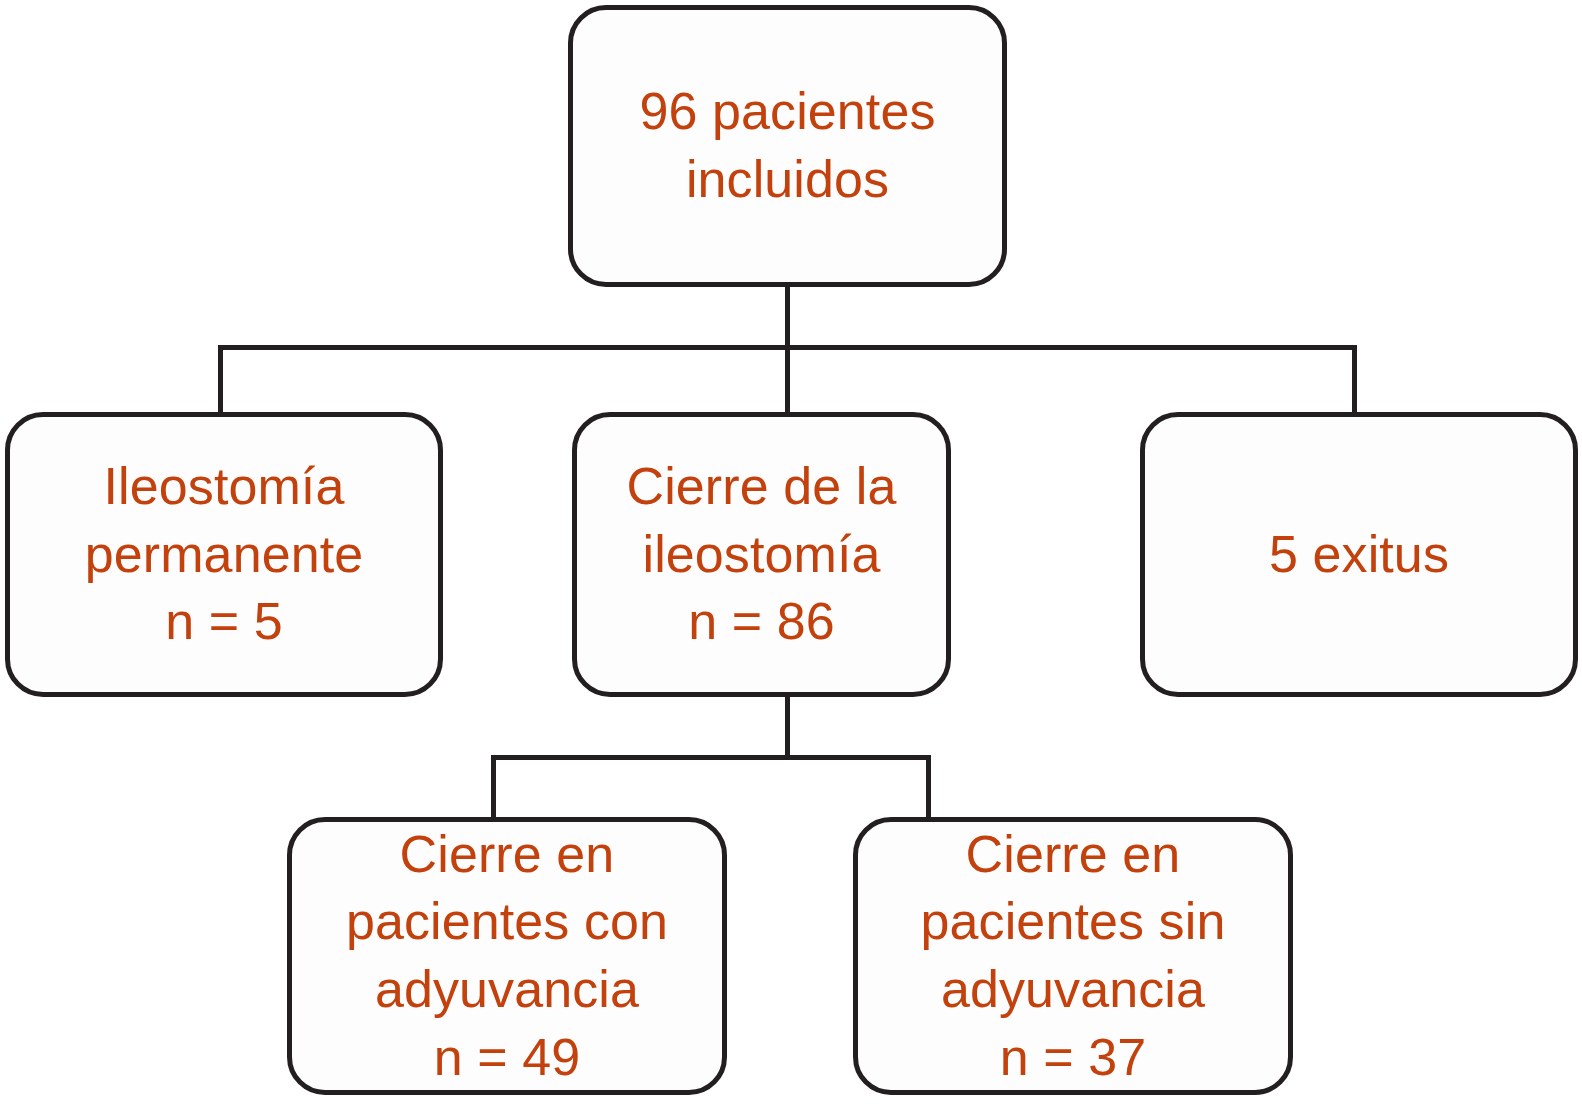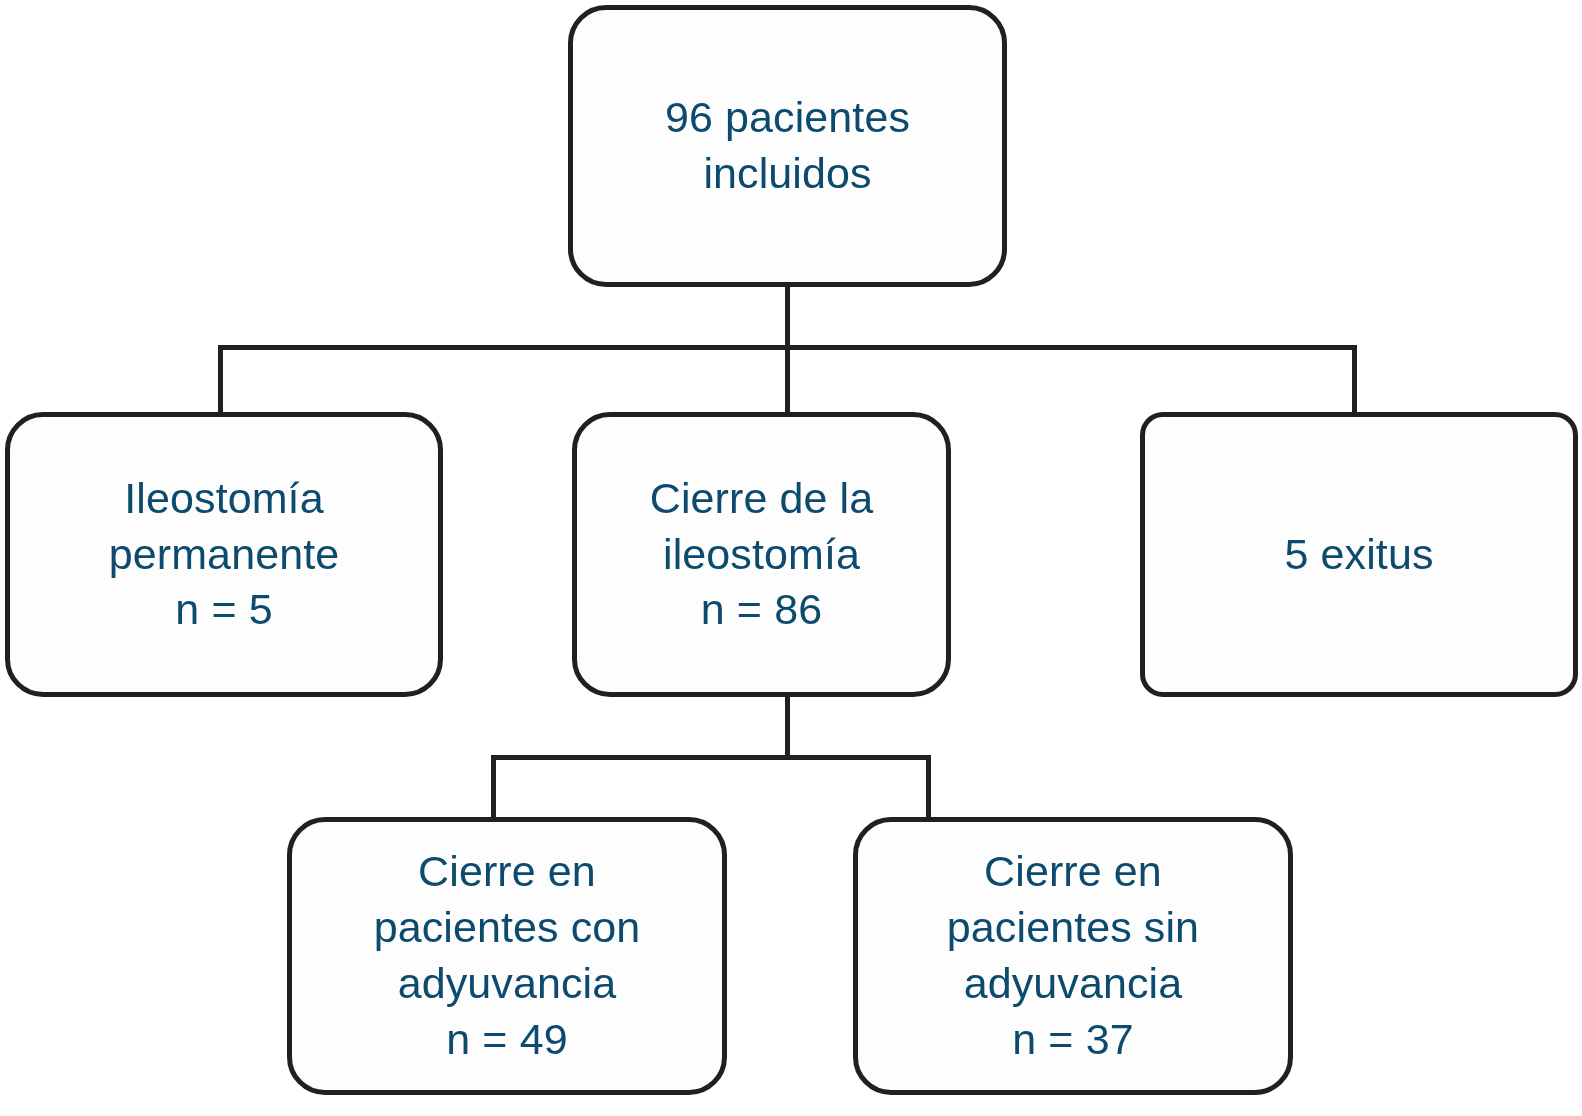--- a/index.html
+++ b/index.html
@@ -20,32 +20,32 @@
     box-sizing: border-box;
     border: 5px solid #231f20;
     border-radius: 38px;
     background: #fdfdfd;
     display: flex;
     align-items: center;
     justify-content: center;
     text-align: center;
   }
   .node-label {
-    color: #0c4a6e;
-    font-size: 43px;
+    color: #c2410c;
+    font-size: 52px;
     line-height: 1.30;
     letter-spacing: 0.1px;
     white-space: pre-line;
     padding: 0 14px;
   }
   
   #node-root      { left: 568px;  top: 5px;   width: 439px; height: 282px; }
   #node-permanent { left: 5px;    top: 412px; width: 438px; height: 285px; }
   #node-closure   { left: 572px;  top: 412px; width: 379px; height: 285px; }
-  #node-exitus    { left: 1140px; top: 412px; width: 438px; height: 285px; border-radius: 23px; }
+  #node-exitus    { left: 1140px; top: 412px; width: 438px; height: 285px; }
   #node-adj-yes   { left: 287px;  top: 817px; width: 440px; height: 278px; }
   #node-adj-no    { left: 853px;  top: 817px; width: 440px; height: 278px; }
 
   
   .conn {
     position: absolute;
     background: #231f20;
   }
   .v { width: 5px; }
   .h { height: 5px; }

